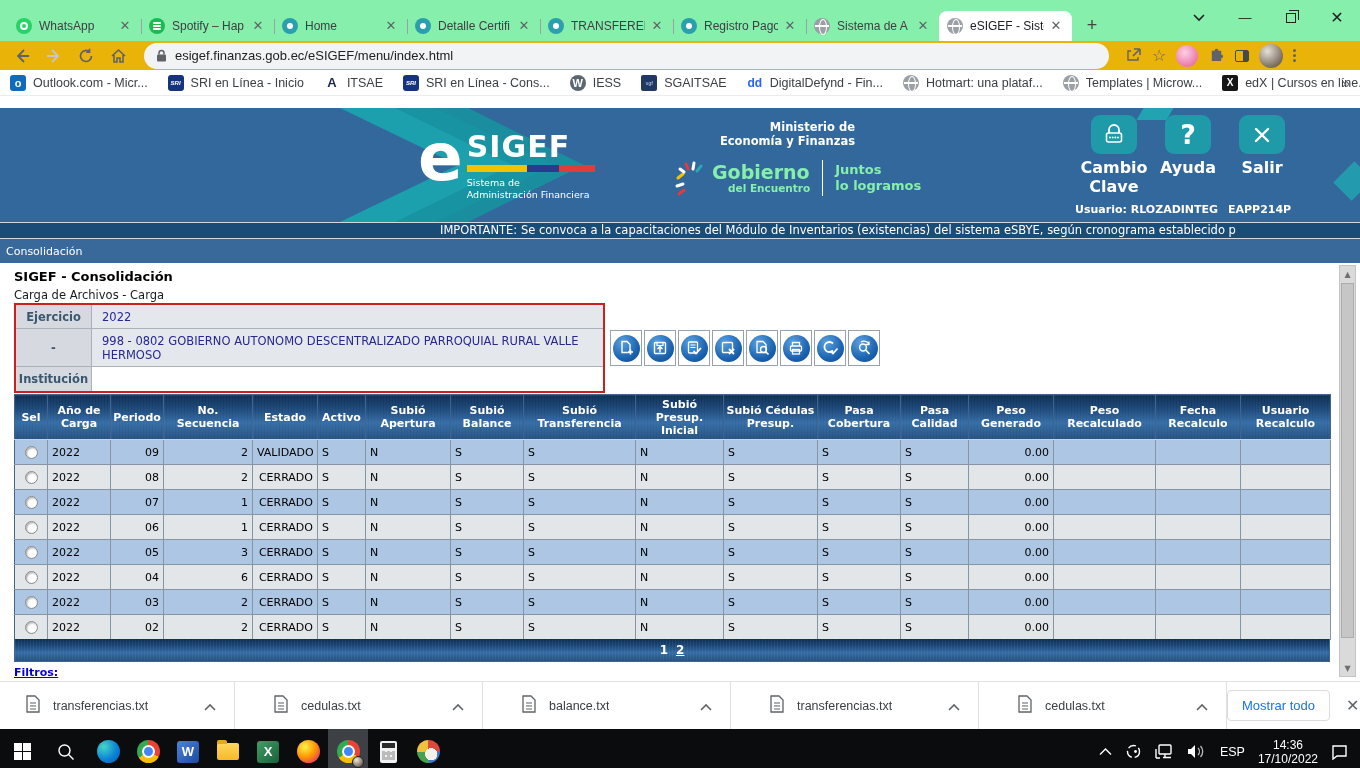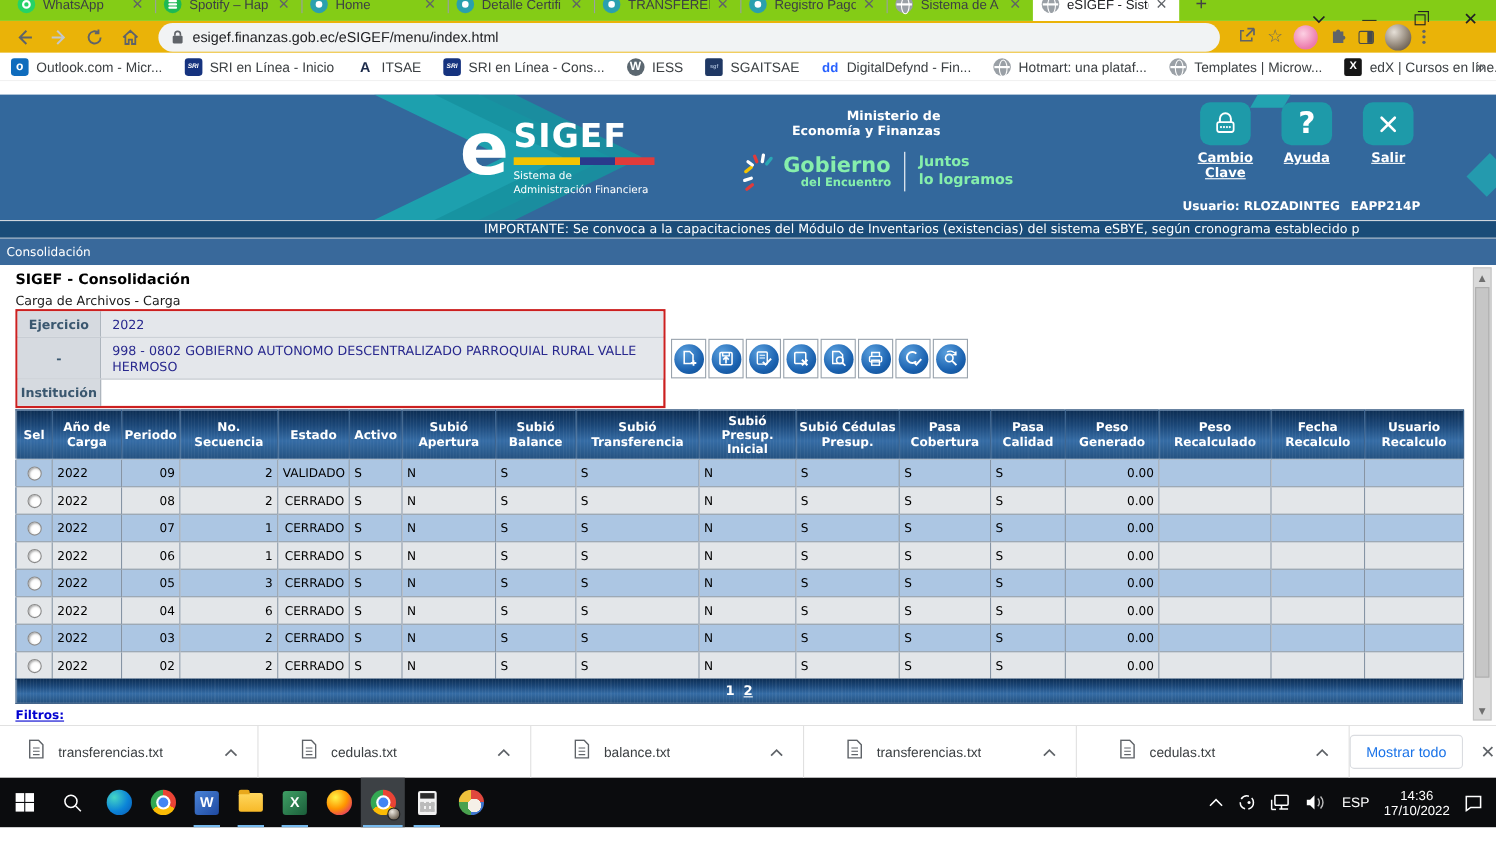--- a/index.html
+++ b/index.html
@@ -1,20 +1,20 @@
 <!DOCTYPE html>
 <html><head>
 <meta charset="utf-8">
 <style>
 * { margin:0; padding:0; box-sizing:border-box; }
 body { width:1360px; height:768px; overflow:hidden; font-family:"Liberation Sans", sans-serif; background:#fff; }
 .screen { position:relative; width:1360px; height:768px; overflow:hidden; }
 
 
-.tabstrip { height:19px; background:#84cc16; display:flex; align-items:flex-end; padding-left:8px; position:relative; }
+.tabstrip { height:41px; background:#86efac; display:flex; align-items:flex-end; padding-left:8px; position:relative; }
 .tab { width:133px; height:30px; display:flex; align-items:center; padding:0 8px; border-radius:8px 8px 0 0; font-size:12px; color:#3C4043; position:relative; cursor:default; }
 .tab:not(.active):not(:first-child)::before { content:""; position:absolute; left:0; top:8px; height:15px; width:1px; background:#9AA0A6; }
 .tab.active { background:#FFFFFF; color:#202124; }
 .tab-title { flex:1; overflow:hidden; white-space:nowrap; margin-left:7px; }
 .tab-close { font-size:13px; color:#5F6368; margin-left:4px; width:16px; height:16px; line-height:16px; text-align:center; border-radius:50%; }
 .favicon { width:16px; height:16px; border-radius:50%; position:relative; flex:none; }
 .fav-whatsapp { background:#25D366; } .fav-whatsapp::after { content:""; position:absolute; inset:4px; border:2px solid #fff; border-radius:50%; }
 .fav-spotify { background:#1DB954; } .fav-spotify::after { content:""; position:absolute; left:4px; top:4px; width:8px; height:2px; background:#fff; border-radius:2px; box-shadow:0 3px 0 #fff, 0 6px 0 #fff; }
 .fav-sigef { background:#2AA0AE; } .fav-sigef::after { content:""; position:absolute; inset:5px; background:#fff; border-radius:50%; }
 .fav-globe { background:#9AA0A6; } .fav-globe::before { content:""; position:absolute; left:1px; top:7px; width:14px; height:2px; background:#fff; }
@@ -72,21 +72,21 @@
 .gov-burst { margin-right:6px; }
 .gov-names { text-align:left; }
 .gov-name { font-size:19px; font-weight:bold; line-height:20px; }
 .gov-name2 { font-size:10.5px; font-weight:bold; margin-left:14px; }
 .gov-div { width:1px; height:36px; background:#fff; margin:0 12px; }
 .gov-tag { font-size:13px; font-weight:bold; line-height:16px; white-space:pre-line; }
 .actions { position:absolute; left:1078px; top:7px; display:flex; gap:2px; }
 .action { width:72px; text-align:center; cursor:pointer; }
 .action-tile { width:46px; height:39px; margin:0 auto; background:#1E9AA9; border-radius:9px; display:flex; align-items:center; justify-content:center; color:#fff; }
 .action-q { font-size:27px; font-weight:bold; }
-.action-label { display:inline-block; margin-top:4px; font-size:12px; font-weight:bold; color:#fff; text-decoration:underline; }
+.action-label { display:inline-block; margin-top:4px; font-size:16px; font-weight:bold; color:#fff; }
 .user-line { position:absolute; top:95px; color:#fff; font-weight:bold; font-size:11px; }
 .user-name { left:1075px; } .user-term { left:1228px; }
 
 
 .marquee { height:17px; background:#1A4C78; border-top:1px solid #CFD6DD; border-bottom:1px solid #CFD6DD; color:#fff; font-size:11.5px; line-height:14px; padding-left:440px; white-space:nowrap; overflow:hidden; }
 .breadcrumb { height:24px; background:#39699B; color:#fff; font-size:11px; padding:6px 0 0 6px; }
 
 
 .content { position:relative; height:418px; background:#fff; overflow:hidden; }
 .page-title { margin:6px 0 0 14px; font-size:13px; font-weight:bold; color:#000; }

